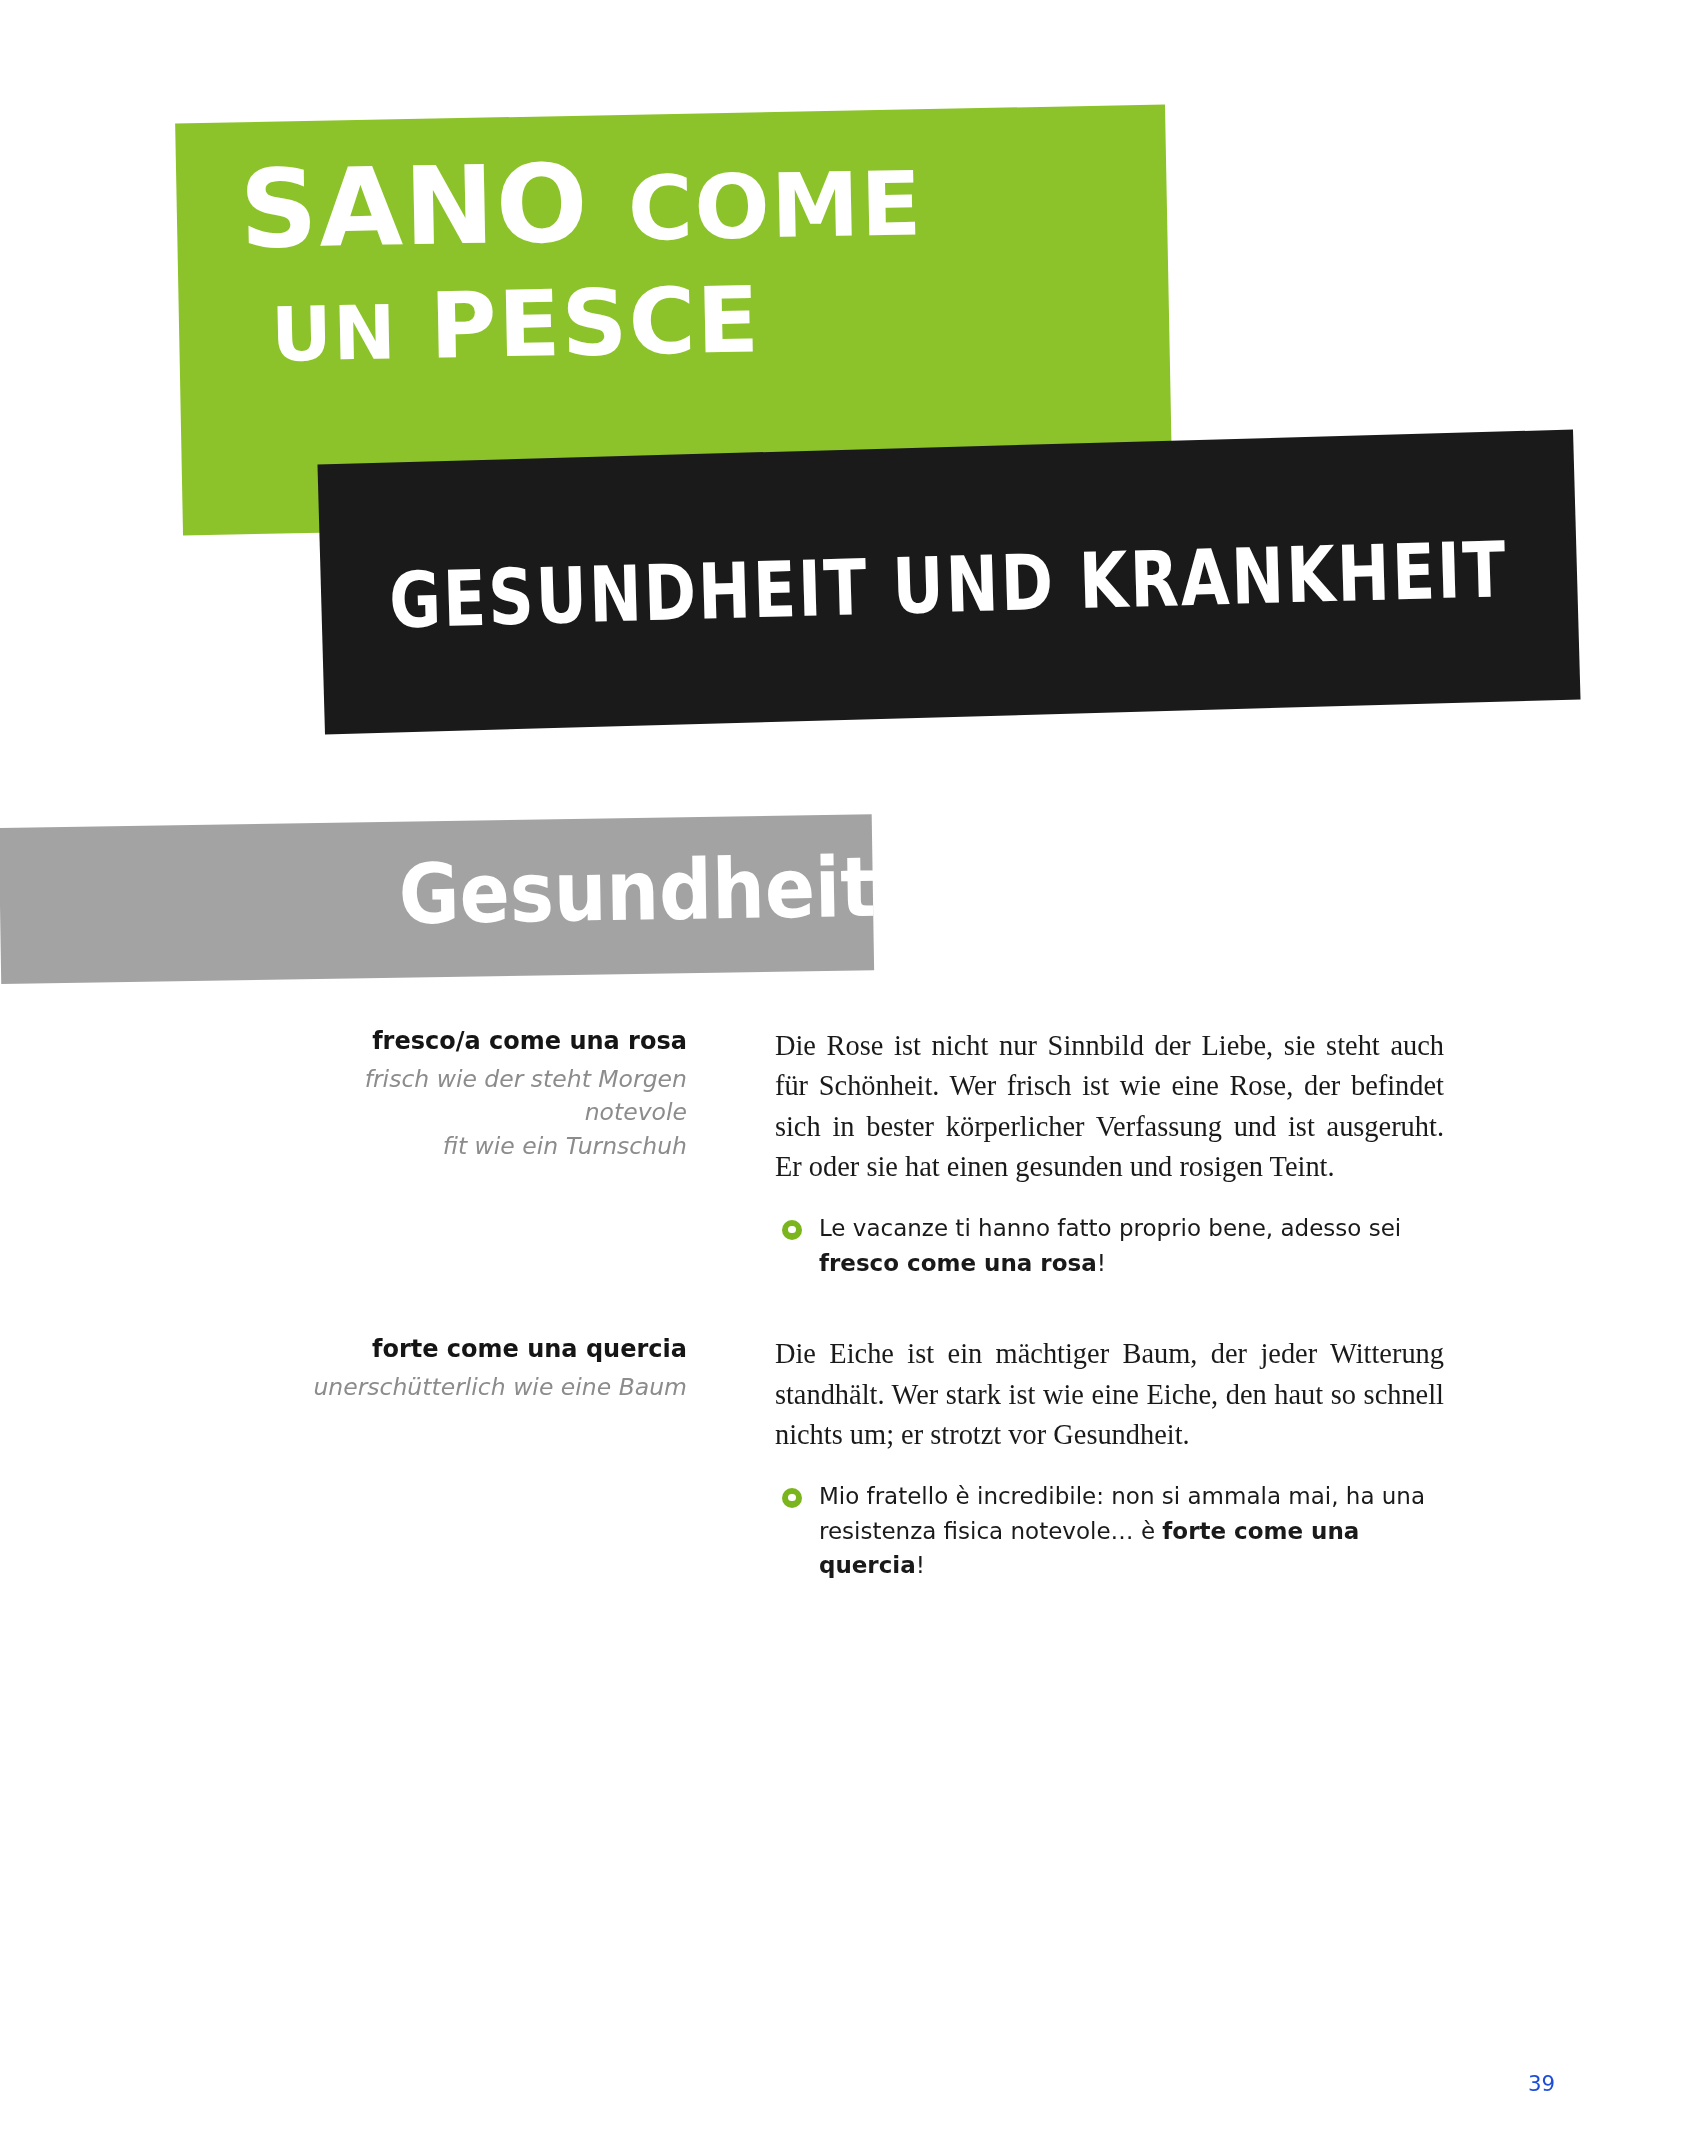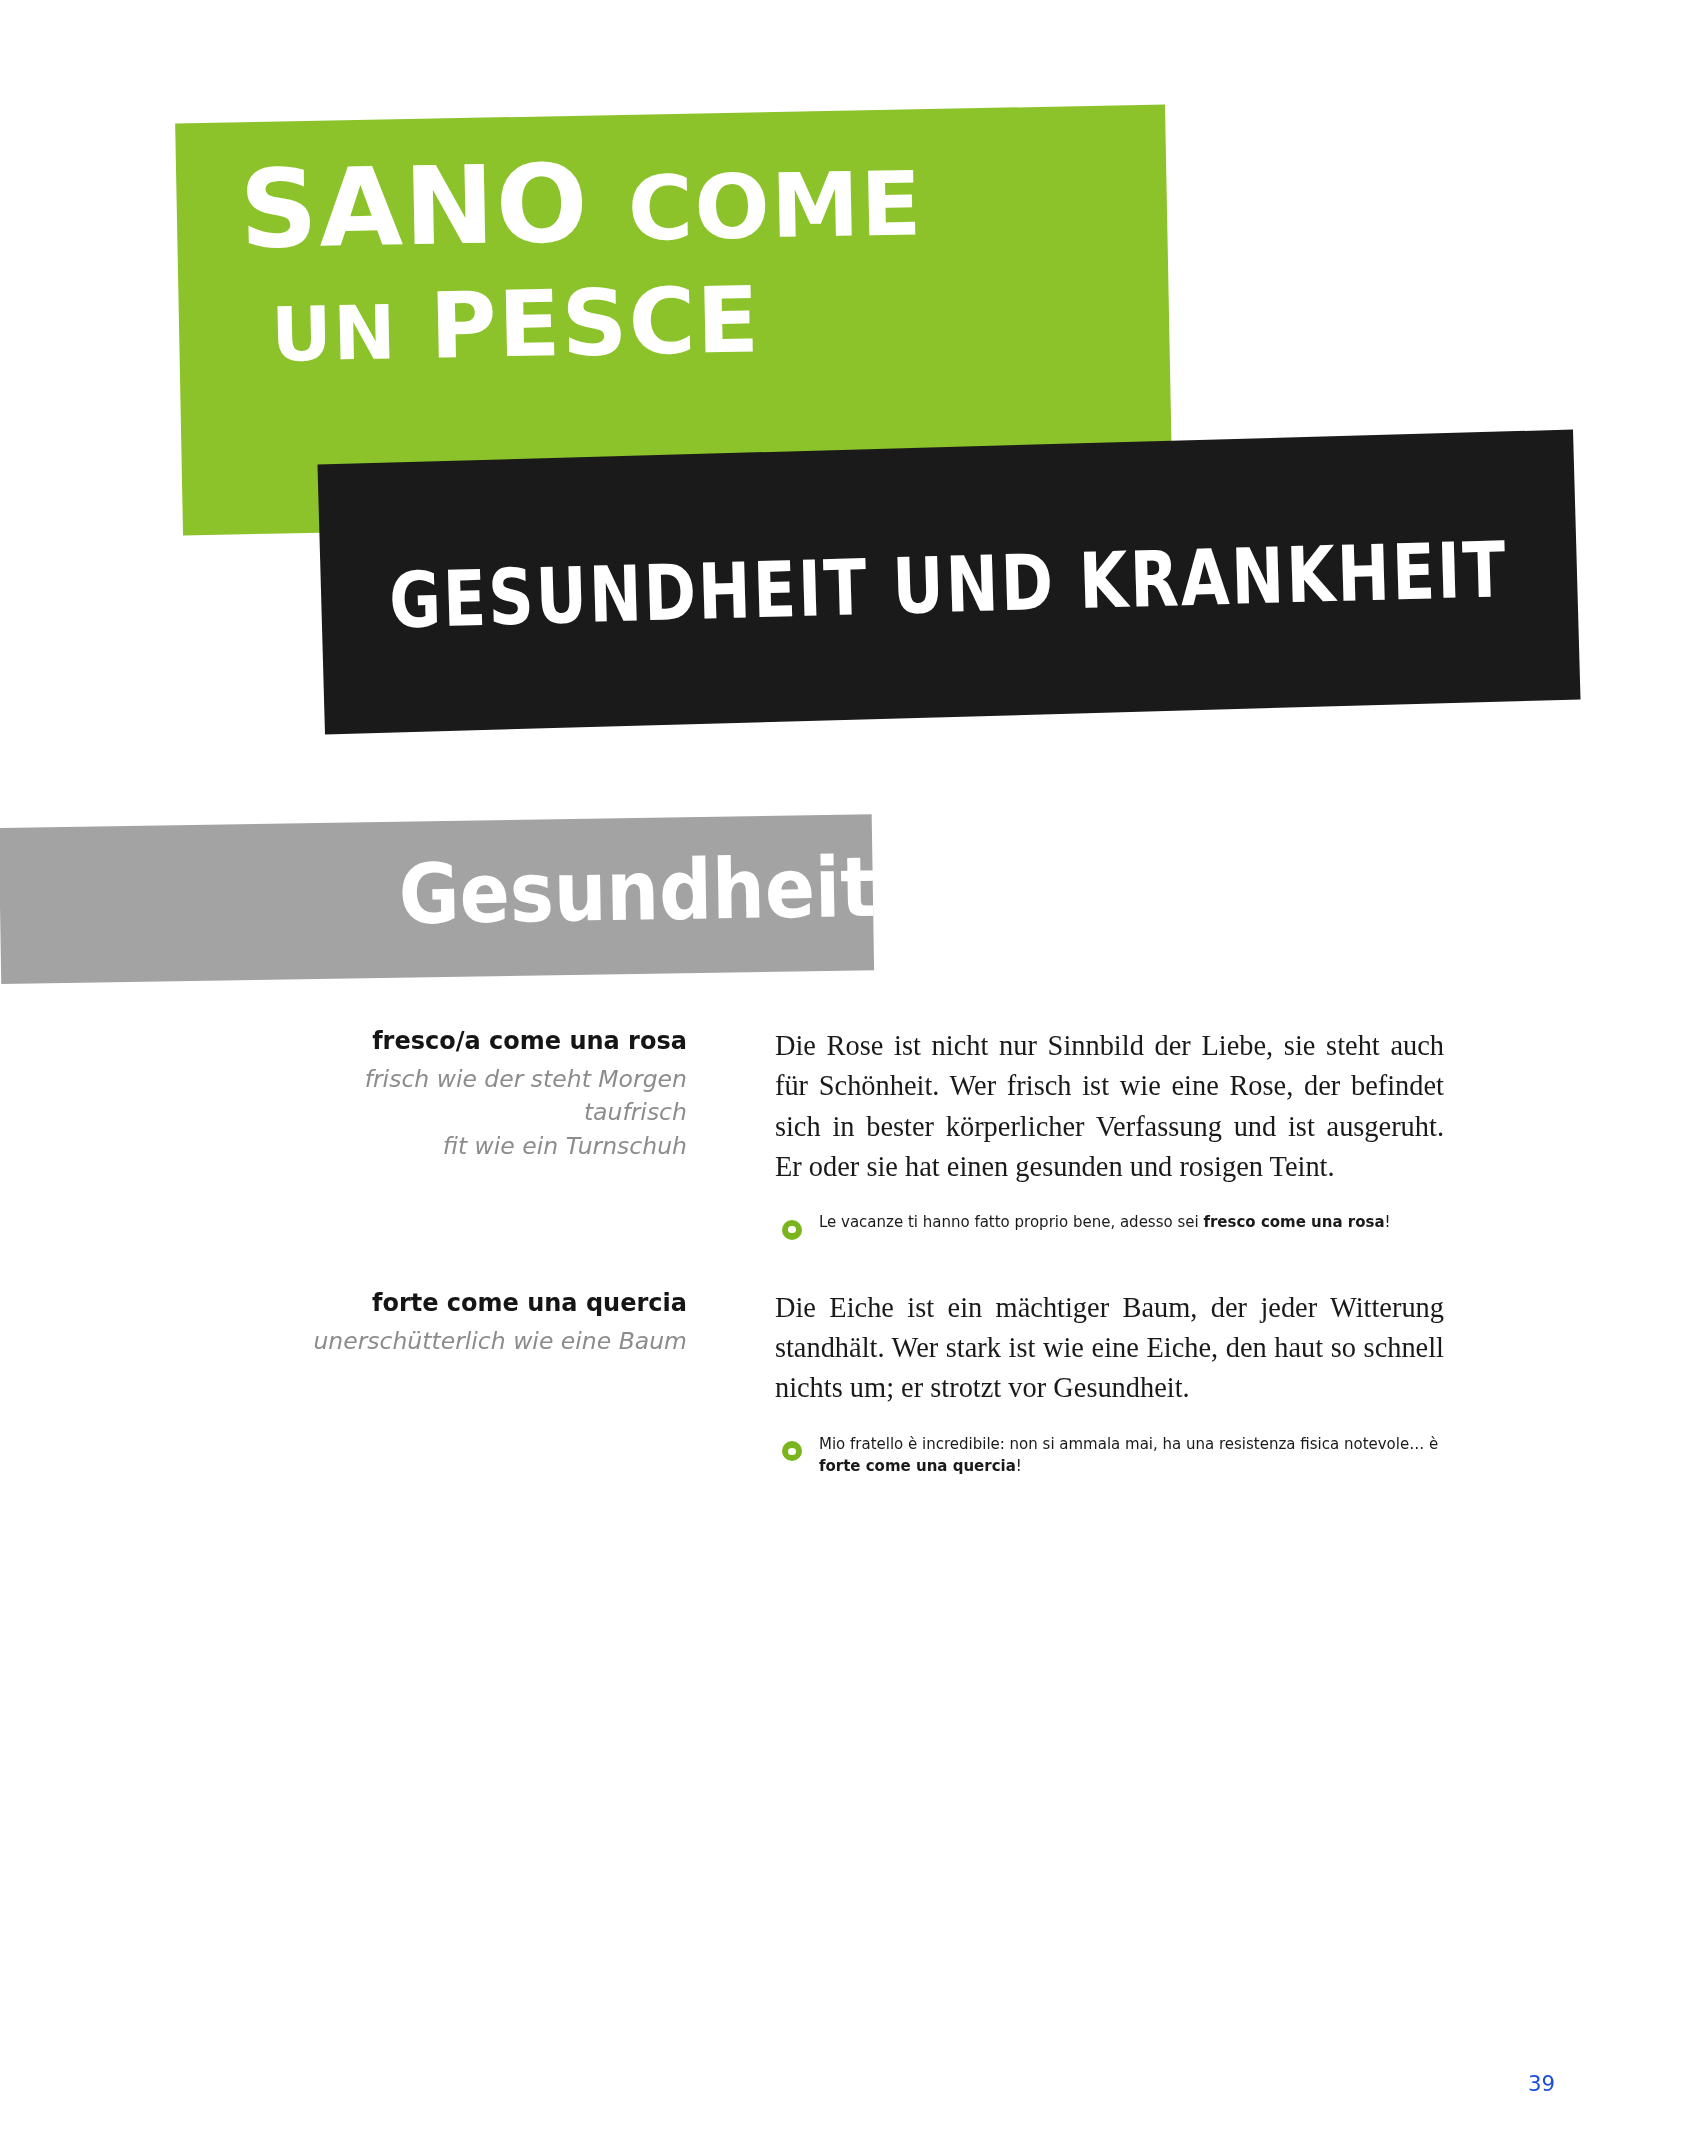--- a/index.html
+++ b/index.html
@@ -190,21 +190,21 @@
     text-align: justify;
     text-justify: inter-word;
     margin: 0;
   }
 
   .example {
     margin-top: 24px;
     padding-left: 44px;
     position: relative;
     font-family: "DejaVu Sans", sans-serif;
-    font-size: 15px;
+    font-size: 23px;
     line-height: 1.5;
     color: #1a1a1a;
   }
   .bullet {
     position: absolute;
     left: 7.1px;
     top: 8.5px;
     width: 20px;
     height: 20px;
     border-radius: 50%;
@@ -263,21 +263,21 @@
 <div id="section-bar-text">Gesundheit</div>
 
 <div id="entries">
 
   <div class="entry">
     <div class="entry-inner">
       <div class="left-col">
         <div class="it-term">fresco/a come una rosa</div>
         <div class="de-lit">
           <div>frisch wie der steht Morgen</div>
-          <div>taufrisch</div>
+          <div>notevole</div>
           <div>fit wie ein Turnschuh</div>
         </div>
       </div>
       <div class="gap-col"></div>
       <div class="right-col">
         <p class="explain">Die Rose ist nicht nur Sinnbild der Liebe, sie steht auch für Schönheit. Wer frisch ist wie eine Rose, der befindet sich in bester körperlicher Verfassung und ist ausgeruht. Er oder sie hat einen gesunden und rosigen Teint.</p>
         <div class="example">
           <span class="bullet"></span>
           <span>Le vacanze ti hanno fatto proprio bene, adesso sei </span><b>fresco come una rosa</b><span>!</span>
         </div>

